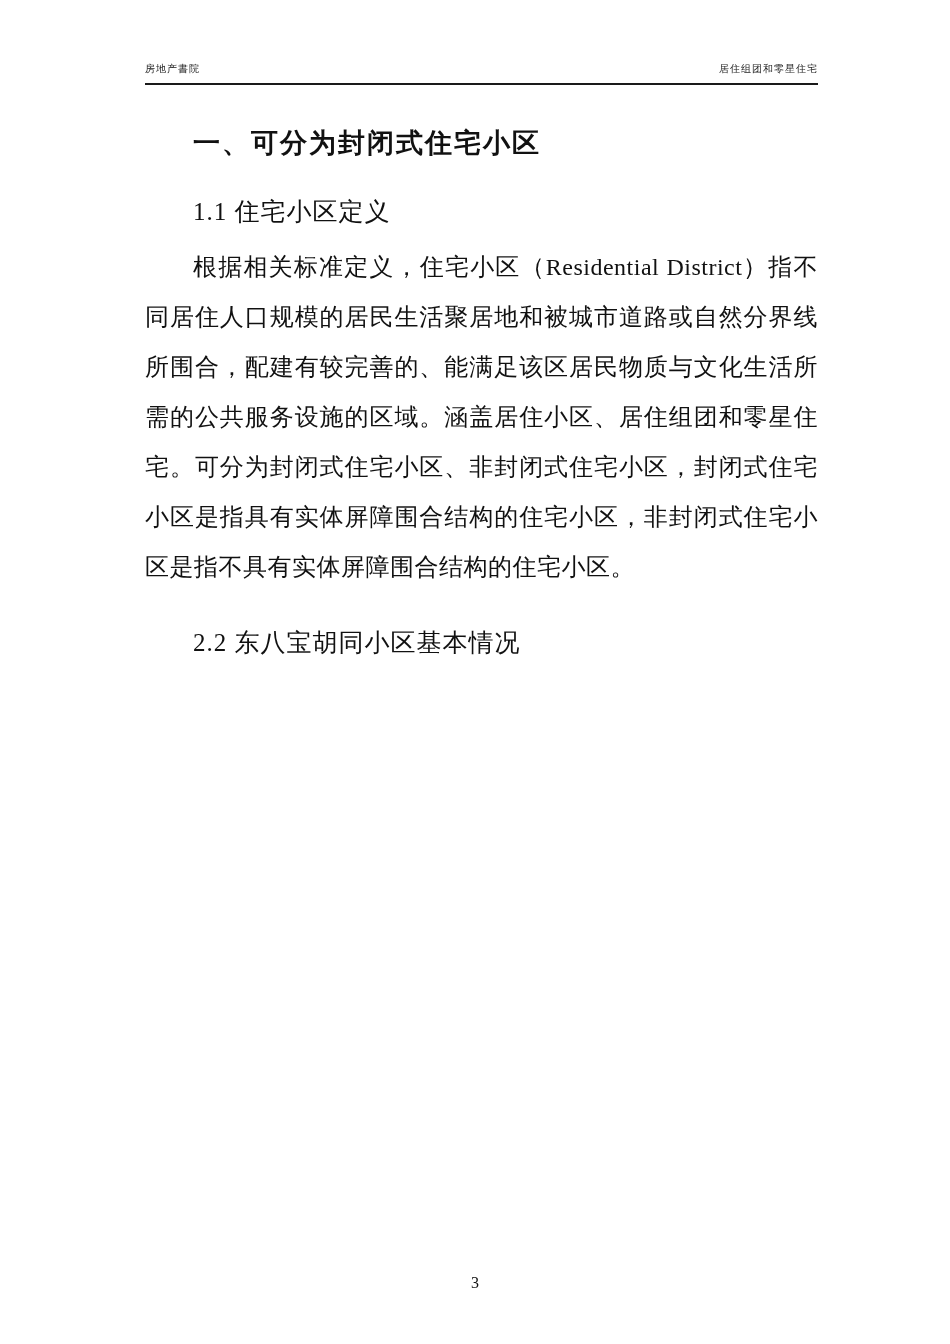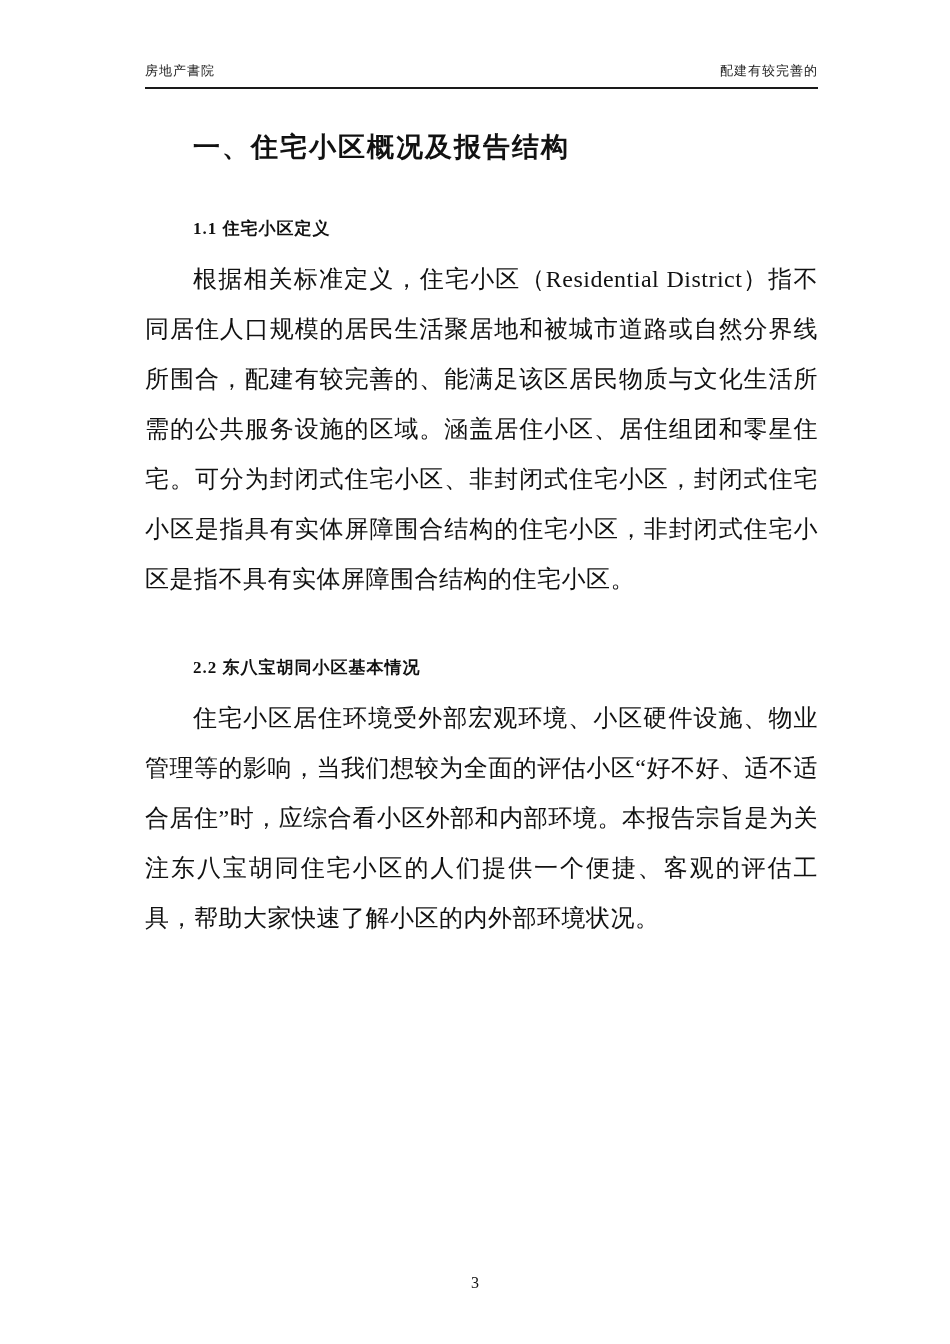--- a/index.html
+++ b/index.html
@@ -13,37 +13,37 @@
     width: 950px;
     height: 1344px;
     background: #ffffff;
     padding: 62px 132px 0 145px;
     overflow: hidden;
   }
   .page-header {
     display: flex;
     justify-content: space-between;
     align-items: flex-end;
-    font-size: 13px;
+    font-size: 10px;
     color: #222222;
     padding-bottom: 7px;
     border-bottom: 2px solid #1a1a1a;
     letter-spacing: 1px;
     font-family: Liberation Serif, serif;
   }
   .chapter-title {
     font-size: 27px;
     font-weight: bold;
     margin: 40px 0 0 48px;
     letter-spacing: 2px;
   }
   .section-heading {
-    font-size: 17px;
-    font-weight: bold;
-    margin: 52px 0 0 48px;
+    font-size: 25px;
+    font-weight: normal;
+    margin: 34px 0 0 48px;
     letter-spacing: 1px;
   }
   .para {
     font-size: 24px;
     line-height: 50px;
     text-align: justify;
     text-indent: 2em;
     margin-top: 14px;
     letter-spacing: 0.5px;
   }
@@ -62,33 +62,32 @@
     color: #111111;
   }
 </style>
 </head>
 <body>
 
 <div class="page">
 
   <header class="page-header">
     <span>房地产書院</span>
-    <span>配建有较完善的</span>
+    <span>居住组团和零星住宅</span>
   </header>
 
   <main>
 
-    <h1 class="chapter-title">一、住宅小区概况及报告结构</h1>
+    <h1 class="chapter-title">一、可分为封闭式住宅小区</h1>
 
     <h2 class="section-heading">1.1 住宅小区定义</h2>
     <p class="para">根据相关标准定义，住宅小区（Residential District）指不同居住人口规模的居民生活聚居地和被城市道路或自然分界线所围合，配建有较完善的、能满足该区居民物质与文化生活所需的公共服务设施的区域。涵盖居住小区、居住组团和零星住宅。可分为封闭式住宅小区、非封闭式住宅小区，封闭式住宅小区是指具有实体屏障围合结构的住宅小区，非封闭式住宅小区是指不具有实体屏障围合结构的住宅小区。</p>
 
     <h2 class="section-heading">2.2 东八宝胡同小区基本情况</h2>
 
-    <p class="para">住宅小区居住环境受外部宏观环境、小区硬件设施、物业管理等的影响，当我们想较为全面的评估小区“好不好、适不适合居住”时，应综合看小区外部和内部环境。本报告宗旨是为关注东八宝胡同住宅小区的人们提供一个便捷、客观的评估工具，帮助大家快速了解小区的内外部环境状况。</p>
 
   </main>
 
   <footer class="page-footer">
     <span class="page-number">3</span>
   </footer>
 
 </div>
 
 </body></html>

